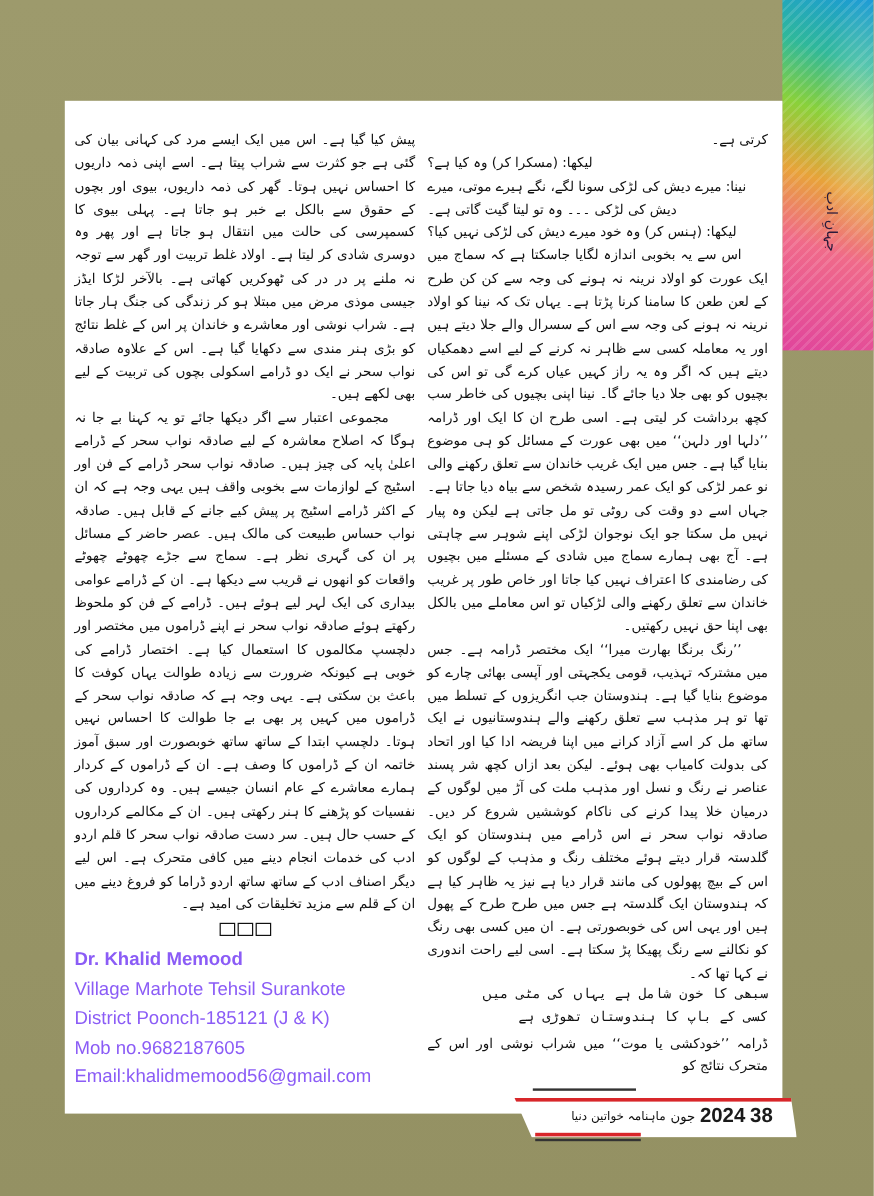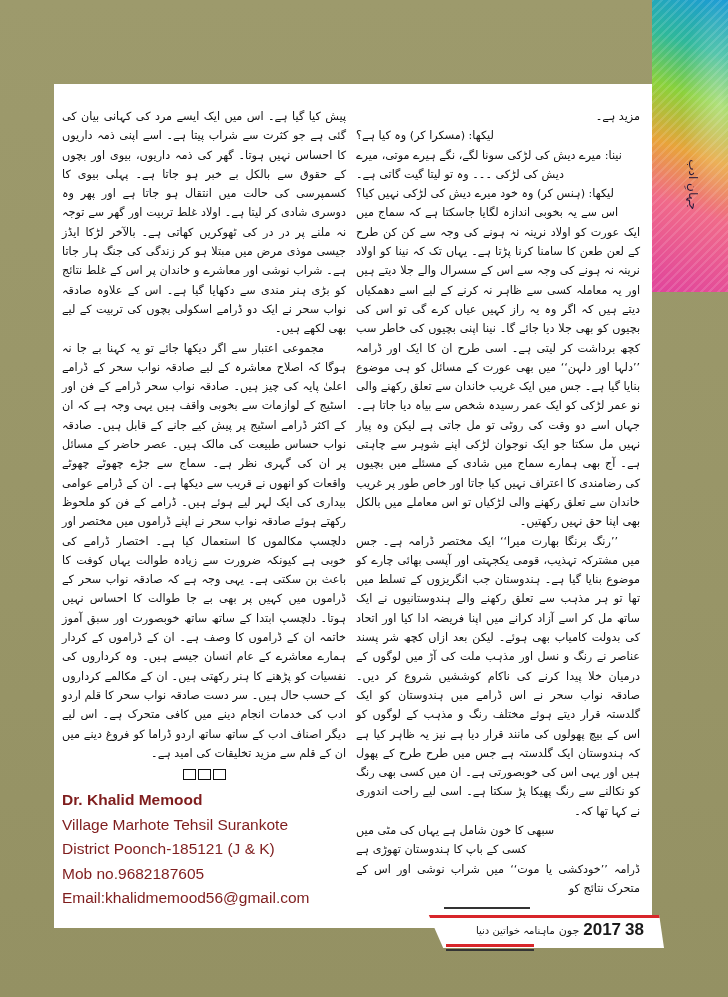--- a/index.html
+++ b/index.html
@@ -36,27 +36,27 @@
       position: absolute; top: 23px;
       direction: rtl; text-align: justify;
       font-family: "DejaVu Sans", sans-serif;
       font-size: 11.2px; line-height: 19.3px; color: #111;
     }
     .col p { margin: 0; }
     .col .indent { text-indent: 22px; }
     .col-right { left: 302px; width: 284px; }
     .col-left { left: 8px; width: 284px; }
     .dialogue { text-align: left; padding-right: 14px; }
-    .poem { text-align: left; }
+    .poem { text-align: right; font-family: Liberation Mono, monospace; }
     .boxes { text-align: center; font-size: 12px; letter-spacing: 2px; margin: 4px 0 2px; color:#111; }
     .box { display:inline-block; width: 11px; height: 9px; border: 1.5px solid #111; margin: 0 1px; }
     .author {
       position: absolute; left: 8px; top: 704px; width: 284px;
       direction: ltr; text-align: left;
-      font-family: "Liberation Sans", sans-serif; font-size: 15.5px; line-height: 24.5px; color: #7f1d1d;
+      font-family: "Liberation Sans", sans-serif; font-size: 15.5px; line-height: 24.5px; color: #8b5cf6;
     }
     .author .name { font-weight: bold; }
     .footer {
       position: absolute; left: 440px; top: 915px; width: 210px; height: 30px;
     }
     .footer .topline2 { position: absolute; left: 4px; top: -8px; width: 86px; height: 2px; background: #333; }
     .footer .redshape {
       position: absolute; left: -16px; top: 0; width: 240px; height: 30px;
       border-top: 3px solid #d8262a;
       clip-path: polygon(2% 0, 98% 0, 100% 100%, 8% 100%);
@@ -78,21 +78,21 @@
 </head>
 <body>
 
 <div class="bg-shade"></div>
 <div class="deco-strip"></div>
 <div class="deco-label">جہانِ ادب</div>
 
 <div class="page">
 
   <div class="col col-right">
-    <p>مزید ہے۔</p>
+    <p>کرتی ہے۔</p>
     <p class="dialogue">لیکھا: (مسکرا کر) وہ کیا ہے؟</p>
     <p class="dialogue">نینا: میرے دیش کی لڑکی سونا لگے، نگے ہیرے موتی، میرے</p>
     <p class="dialogue">دیش کی لڑکی ۔۔۔ وہ تو لیتا گیت گاتی ہے۔</p>
     <p class="dialogue">لیکھا: (ہنس کر) وہ خود میرے دیش کی لڑکی نہیں کیا؟</p>
     <p class="indent">اس سے یہ بخوبی اندازہ لگایا جاسکتا ہے کہ سماج میں ایک عورت کو اولاد نرینہ نہ ہونے کی وجہ سے کن کن طرح کے لعن طعن کا سامنا کرنا پڑتا ہے۔ یہاں تک کہ نینا کو اولاد نرینہ نہ ہونے کی وجہ سے اس کے سسرال والے جلا دیتے ہیں اور یہ معاملہ کسی سے ظاہر نہ کرنے کے لیے اسے دھمکیاں دیتے ہیں کہ اگر وہ یہ راز کہیں عیاں کرے گی تو اس کی بچیوں کو بھی جلا دیا جائے گا۔ نینا اپنی بچیوں کی خاطر سب کچھ برداشت کر لیتی ہے۔ اسی طرح ان کا ایک اور ڈرامہ ’’دلہا اور دلہن‘‘ میں بھی عورت کے مسائل کو ہی موضوع بنایا گیا ہے۔ جس میں ایک غریب خاندان سے تعلق رکھنے والی نو عمر لڑکی کو ایک عمر رسیدہ شخص سے بیاہ دیا جاتا ہے۔ جہاں اسے دو وقت کی روٹی تو مل جاتی ہے لیکن وہ پیار نہیں مل سکتا جو ایک نوجوان لڑکی اپنے شوہر سے چاہتی ہے۔ آج بھی ہمارے سماج میں شادی کے مسئلے میں بچیوں کی رضامندی کا اعتراف نہیں کیا جاتا اور خاص طور پر غریب خاندان سے تعلق رکھنے والی لڑکیاں تو اس معاملے میں بالکل بھی اپنا حق نہیں رکھتیں۔</p>
     <p class="indent">’’رنگ برنگا بھارت میرا‘‘ ایک مختصر ڈرامہ ہے۔ جس میں مشترکہ تہذیب، قومی یکجہتی اور آپسی بھائی چارے کو موضوع بنایا گیا ہے۔ ہندوستان جب انگریزوں کے تسلط میں تھا تو ہر مذہب سے تعلق رکھنے والے ہندوستانیوں نے ایک ساتھ مل کر اسے آزاد کرانے میں اپنا فریضہ ادا کیا اور اتحاد کی بدولت کامیاب بھی ہوئے۔ لیکن بعد ازاں کچھ شر پسند عناصر نے رنگ و نسل اور مذہب ملت کی آڑ میں لوگوں کے درمیان خلا پیدا کرنے کی ناکام کوششیں شروع کر دیں۔ صادقہ نواب سحر نے اس ڈرامے میں ہندوستان کو ایک گلدستہ قرار دیتے ہوئے مختلف رنگ و مذہب کے لوگوں کو اس کے بیچ پھولوں کی مانند قرار دیا ہے نیز یہ ظاہر کیا ہے کہ ہندوستان ایک گلدستہ ہے جس میں طرح طرح کے پھول ہیں اور یہی اس کی خوبصورتی ہے۔ ان میں کسی بھی رنگ کو نکالنے سے رنگ پھیکا پڑ سکتا ہے۔ اسی لیے راحت اندوری نے کہا تھا کہ۔</p>
     <p class="poem">سبھی کا خون شامل ہے یہاں کی مٹی میں</p>
     <p class="poem">کسی کے باپ کا ہندوستان تھوڑی ہے</p>
     <p>ڈرامہ ’’خودکشی یا موت‘‘ میں شراب نوشی اور اس کے متحرک نتائج کو</p>
   </div>
@@ -115,16 +115,16 @@
 </div>
 
 <div class="footer">
   <div class="topline2"></div>
   <div class="redshape"></div>
   <div class="redline-bottom"></div>
   <div class="darkline-bottom"></div>
   <div class="content">
     <span class="mag">ماہنامہ خواتین دنیا</span>
     <span class="month">جون</span>
-    <span class="year">2017</span>
+    <span class="year">2024</span>
     <span class="pageno">38</span>
   </div>
 </div>
 
 </body></html>

